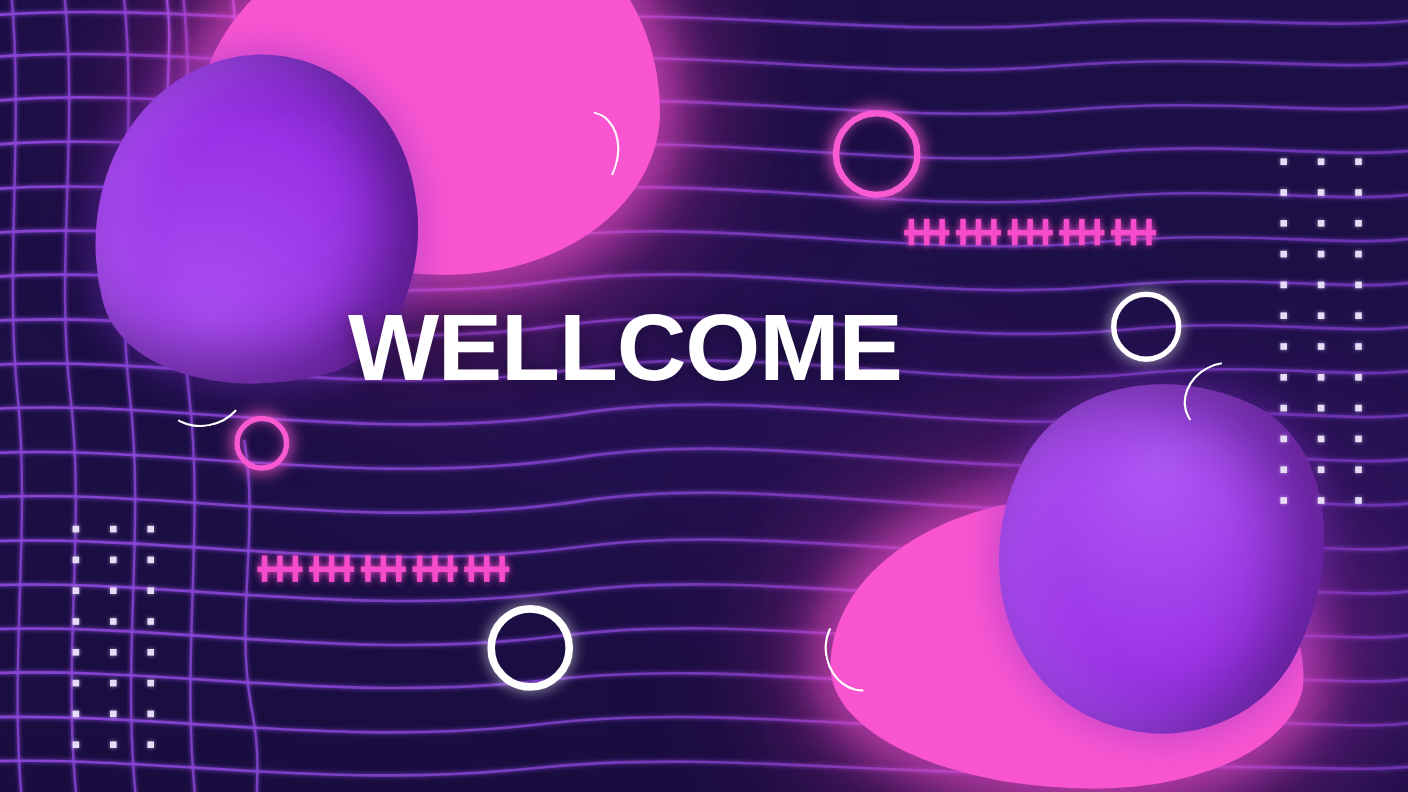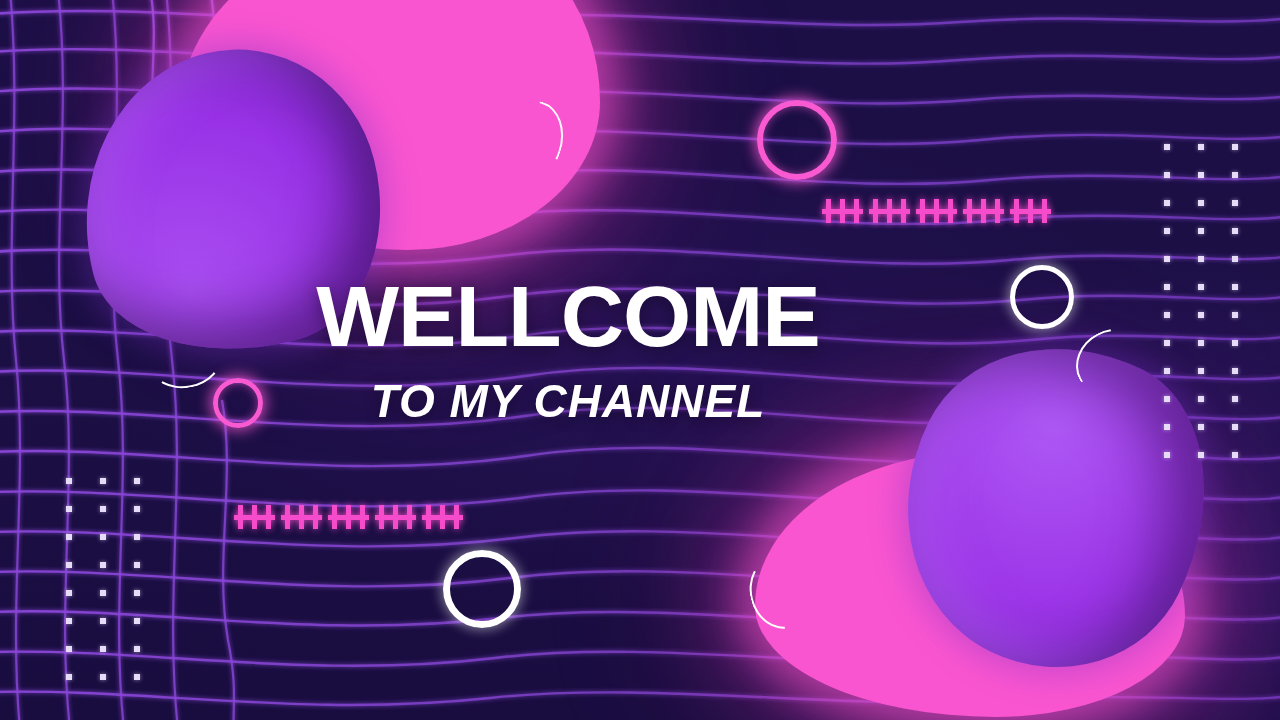--- a/index.html
+++ b/index.html
@@ -379,16 +379,15 @@
       <span></span>
   </div>
 
   <div class="swoosh sw-1"></div>
   <div class="swoosh sw-2"></div>
   <div class="swoosh sw-3"></div>
   <div class="swoosh sw-4"></div>
 
   <div class="headline-wrap">
     <h1 class="headline">WELLCOME</h1>
-    <h2 class="subhead">TO MY CHANNEL</h2>
   </div>
 
 </div>
 
 </body></html>

